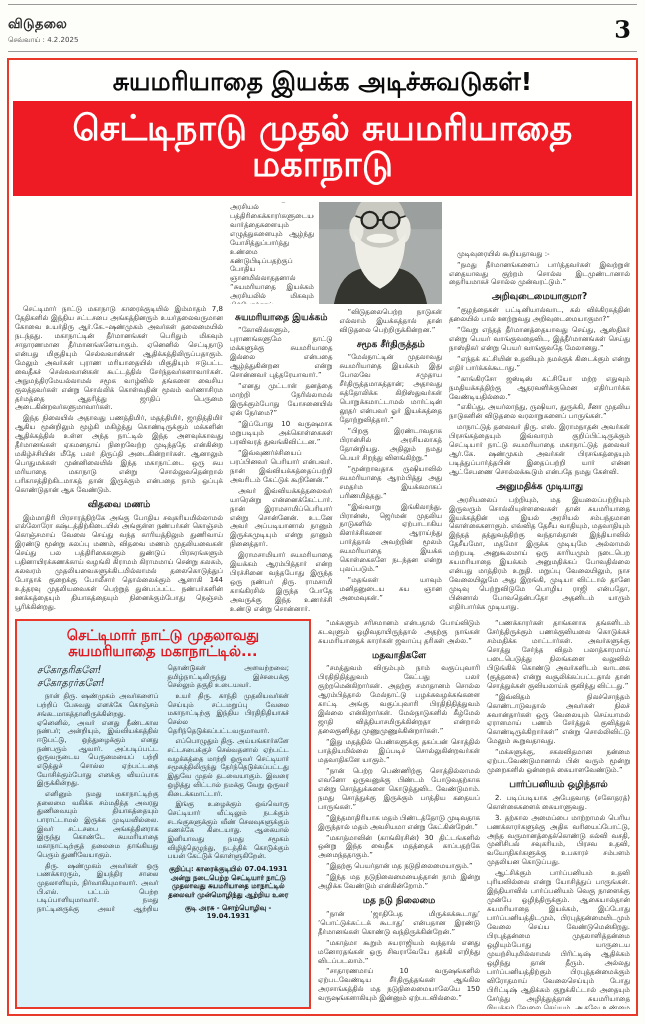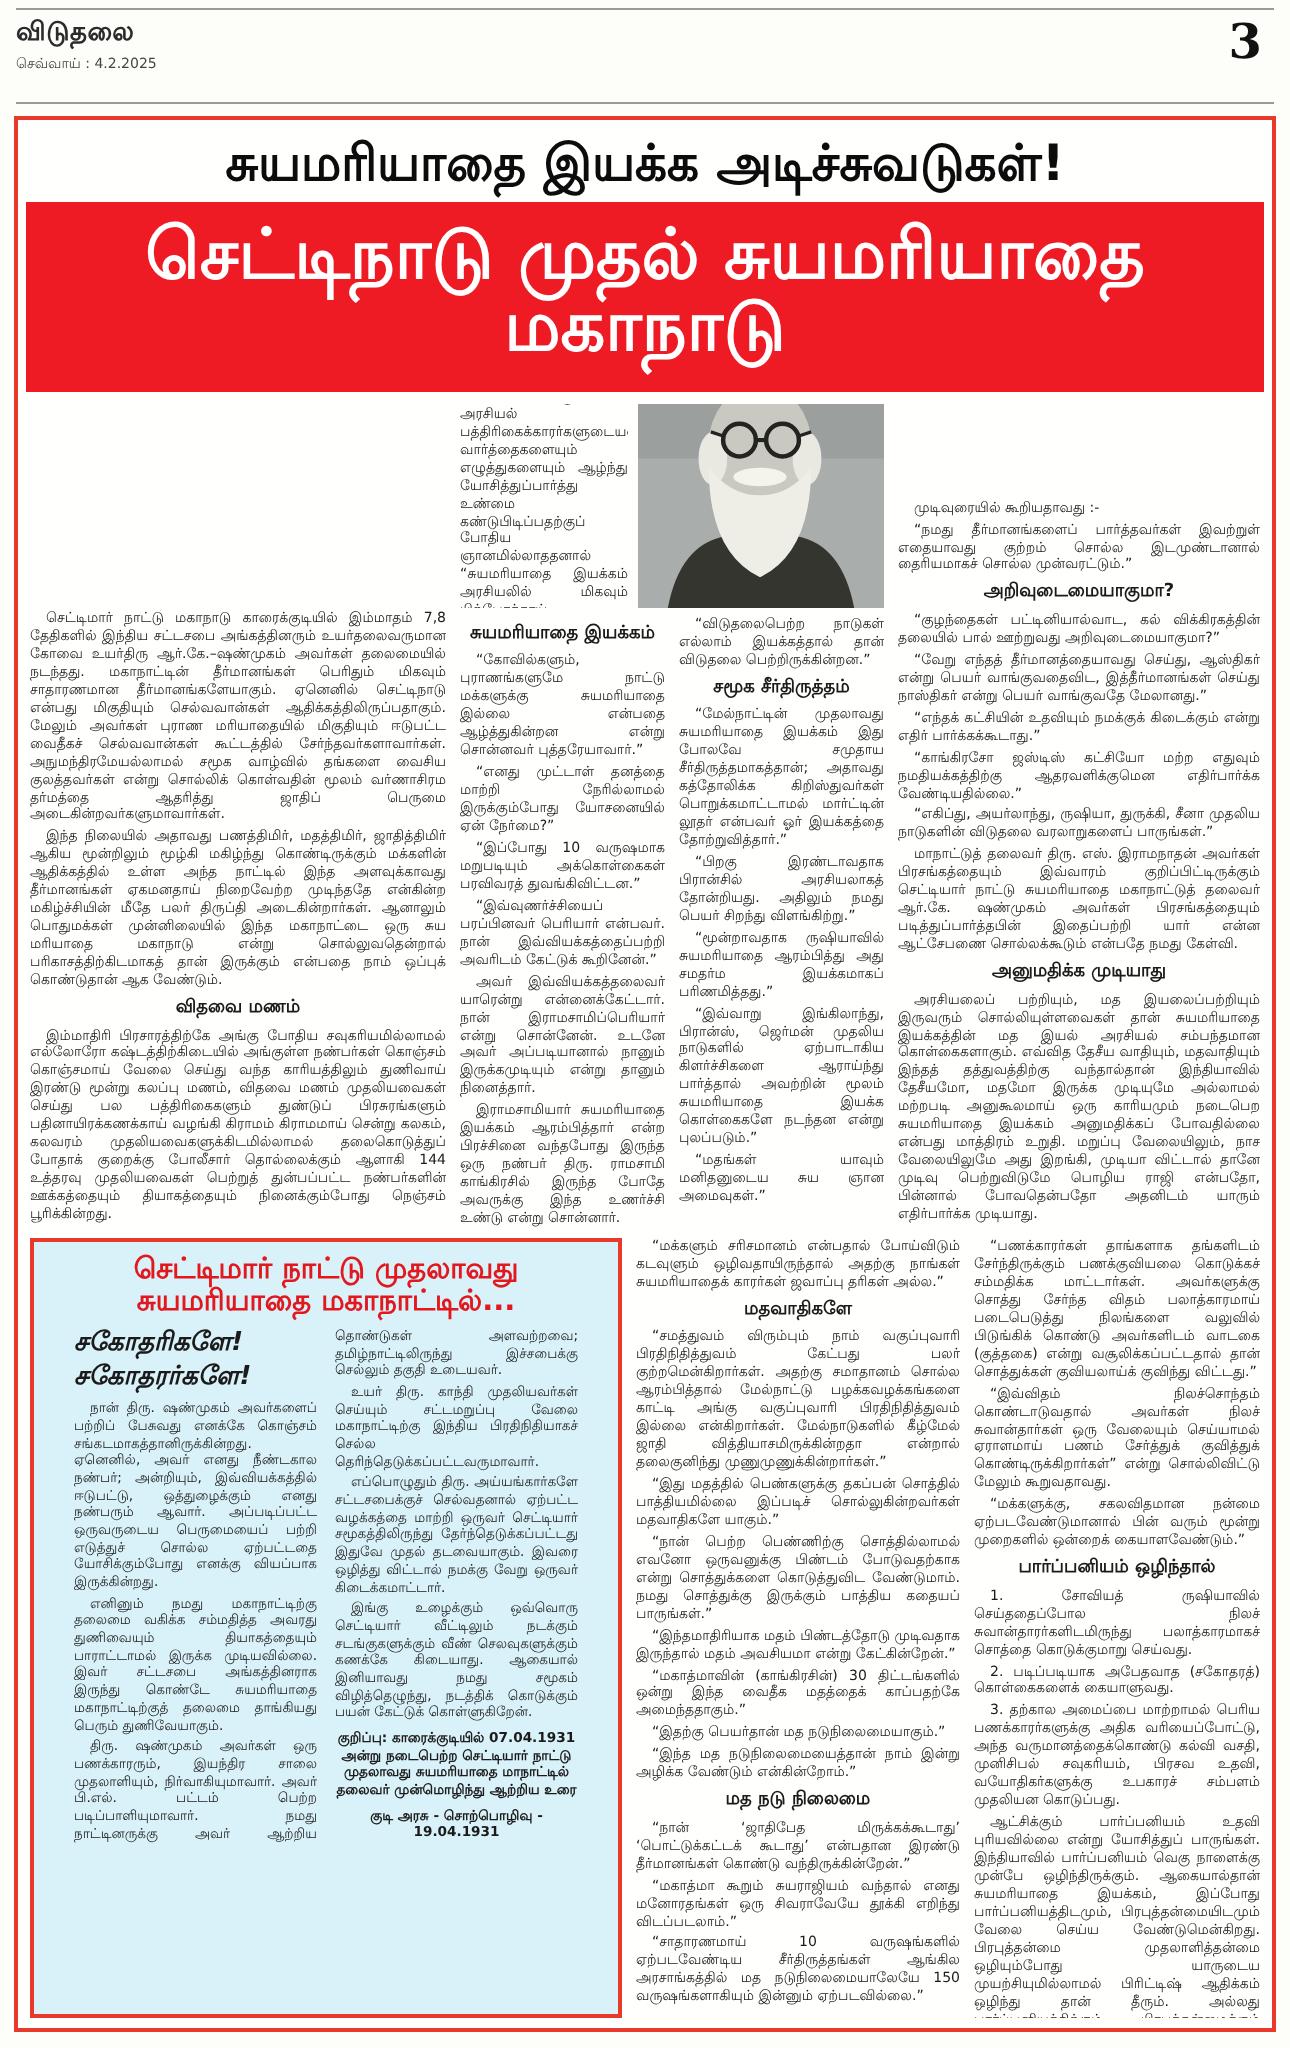--- a/index.html
+++ b/index.html
@@ -2,21 +2,21 @@
 <html><head>
 <meta charset="utf-8">
 <style>
   html,body{margin:0;padding:0;}
   body{width:645px;height:1024px;background:#efefec;font-family:"DejaVu Sans",sans-serif;}
   .page{position:relative;width:645px;height:1024px;background:#fdfdfa;overflow:hidden;}
 
   
   .masthead{position:absolute;top:4px;left:8px;right:8px;height:48px;
     border-top:1px solid #9a9a9a;border-bottom:1px solid #9a9a9a;
-    display:flex;justify-content:space-between;align-items:flex-start;padding-top:4px;box-sizing:border-box;}
+    display:flex;justify-content:space-between;align-items:center;padding-top:4px;box-sizing:border-box;}
   .mh-title{font-size:13px;font-weight:bold;color:#2b2b2b;letter-spacing:.3px;}
   .mh-date{font-size:7px;color:#444;margin-top:3px;}
   .mh-page{font-size:24px;font-weight:bold;font-family:"DejaVu Serif",serif;color:#111;margin-right:6px;line-height:1;}
 
   
   .main-box{position:absolute;top:58px;left:7px;right:7px;bottom:8px;border:2px solid #e8392b;
     background:#fffffe;padding:3px;display:flex;flex-direction:column;box-sizing:border-box;}
   .kicker{font-size:25px;font-weight:bold;text-align:center;color:#0c0c0c;padding:5px 0 5px;line-height:1.1;}
   .banner{background:#ee1b24;color:#ffffff;font-weight:bold;font-size:35px;text-align:center;
     padding:9px 2px 13px;line-height:1.05;margin:0 1px;}
@@ -41,21 +41,21 @@
   
   .bluebox{width:296px;background:#d9f1f8;border:2px solid #e8392b;padding:5px 20px;
     overflow:hidden;box-sizing:border-box;}
   .bluebox-heading{color:#e3181f;font-weight:bold;font-size:14.5px;text-align:center;margin:2px 0 4px;line-height:1.1;}
   .bluebox-cols{columns:2;column-gap:9px;font-size:6.8px;}
 
   
   p{margin:0 0 2px;}
   .para{text-indent:8px;}
   .subhead{font-weight:bold;text-align:center;font-size:9px;margin:4px 0 3px;text-indent:0;}
-  .salute{font-weight:bold;font-style:italic;font-size:13px;text-indent:0;margin:0 0 3px;}
+  .salute{font-weight:normal;font-style:italic;font-size:10px;text-indent:0;margin:0 0 3px;}
   .note{font-weight:bold;text-align:center;font-size:6.8px;margin-top:4px;text-indent:0;}
 </style>
 </head>
 <body>
 
 <div class="page">
 
   <div class="masthead">
     <div>
       <div class="mh-title">விடுதலை</div>
@@ -163,21 +163,20 @@
             <p class="subhead">மத நடு நிலைமை</p>
             <p class="para">“நான் ‘ஜாதிபேத மிருக்கக்கூடாது’ ‘பொட்டுக்கட்டக் கூடாது’ என்பதான இரண்டு தீர்மானங்கள் கொண்டு வந்திருக்கின்றேன்.”</p>
             <p class="para">“மகாத்மா கூறும் சுயராஜியம் வந்தால் எனது மனோரதங்கள் ஒரு சிவராவேயே தூக்கி எறிந்து விடப்படலாம்.”</p>
             <p class="para">“சாதாரணமாய் 10 வருஷங்களில் ஏற்படவேண்டிய சீர்திருத்தங்கள் ஆங்கில அரசாங்கத்தில் மத நடுநிலைமையாலேயே 150 வருஷங்களாகியும் இன்னும் ஏற்படவில்லை.”</p>
           </div>
         <div class="col col-e textflow">
             <p class="para">“பணக்காரர்கள் தாங்களாக தங்களிடம் சேர்ந்திருக்கும் பணக்குவியலை கொடுக்கச் சம்மதிக்க மாட்டார்கள். அவர்களுக்கு சொத்து சேர்ந்த விதம் பலாத்காரமாய் படைபெடுத்து நிலங்களை வலுவில் பிடுங்கிக் கொண்டு அவர்களிடம் வாடகை (குத்தகை) என்று வசூலிக்கப்பட்டதால் தான் சொத்துக்கள் குவியலாய்க் குவிந்து விட்டது.”</p>
             <p class="para">“இவ்விதம் நிலச்சொந்தம் கொண்டாடுவதால் அவர்கள் நிலச் சுவான்தார்கள் ஒரு வேலையும் செய்யாமல் ஏராளமாய் பணம் சேர்த்துக் குவித்துக் கொண்டிருக்கிறார்கள்” என்று சொல்லிவிட்டு மேலும் கூறுவதாவது.</p>
             <p class="para">“மக்களுக்கு, சகலவிதமான நன்மை ஏற்படவேண்டுமானால் பின் வரும் மூன்று முறைகளில் ஒன்றைக் கையாளவேண்டும்.”</p>
             <p class="subhead">பார்ப்பனியம் ஒழிந்தால்</p>
-            <p class="para">1. சோவியத் ருஷியாவில் செய்ததைப்போல நிலச் சுவான்தாரர்களிடமிருந்து பலாத்காரமாகச் சொத்தை கொடுக்குமாறு செய்வது.</p>
             <p class="para">2. படிப்படியாக அபேதவாத (சகோதரத்) கொள்கைகளைக் கையாளுவது.</p>
             <p class="para">3. தற்கால அமைப்பை மாற்றாமல் பெரிய பணக்காரர்களுக்கு அதிக வரியைப்போட்டு, அந்த வருமானத்தைக்கொண்டு கல்வி வசதி, முனிசிபல் சவுகரியம், பிரசவ உதவி, வயோதிகர்களுக்கு உபகாரச் சம்பளம் முதலியன கொடுப்பது.</p>
             <p class="para">ஆட்சிக்கும் பார்ப்பனியம் உதவி புரியவில்லை என்று யோசித்துப் பாருங்கள். இந்தியாவில் பார்ப்பனியம் வெகு நாளைக்கு முன்பே ஒழிந்திருக்கும். ஆகையால்தான் சுயமரியாதை இயக்கம், இப்போது பார்ப்பனியத்திடமும், பிரபுத்தன்மையிடமும் வேலை செய்ய வேண்டுமென்கிறது. பிரபுத்தன்மை முதலாளித்தன்மை ஒழியும்போது யாருடைய முயற்சியுமில்லாமல் பிரிட்டிஷ் ஆதிக்கம் ஒழிந்து தான் தீரும். அல்லது பார்ப்பனியத்திற்கும் பிரபுத்தன்மைக்கும் விரோதமாய் வேலைசெய்யும் போது பிரிட்டிஷ் ஆதிக்கம் குறுக்கிட்டால் அதையும் சேர்த்து அழித்துத்தான் சுயமரியாதை இயக்கம் வேலை செய்யும். ஆகவே உண்மை விடுதலைக்கு மார்க்கம் தேடுவதை விட்டுவிட்டு போலிக் கூச்சல் போடும் வேலையில் சுயமரியாதை இயக்கம் ஒருநாளும் இறங்காது என்பதை வாசகர்கள் உணர்வார்களாக.</p>
           </div>
       </div>
 
     </div>
   </div>
 </div>
 

